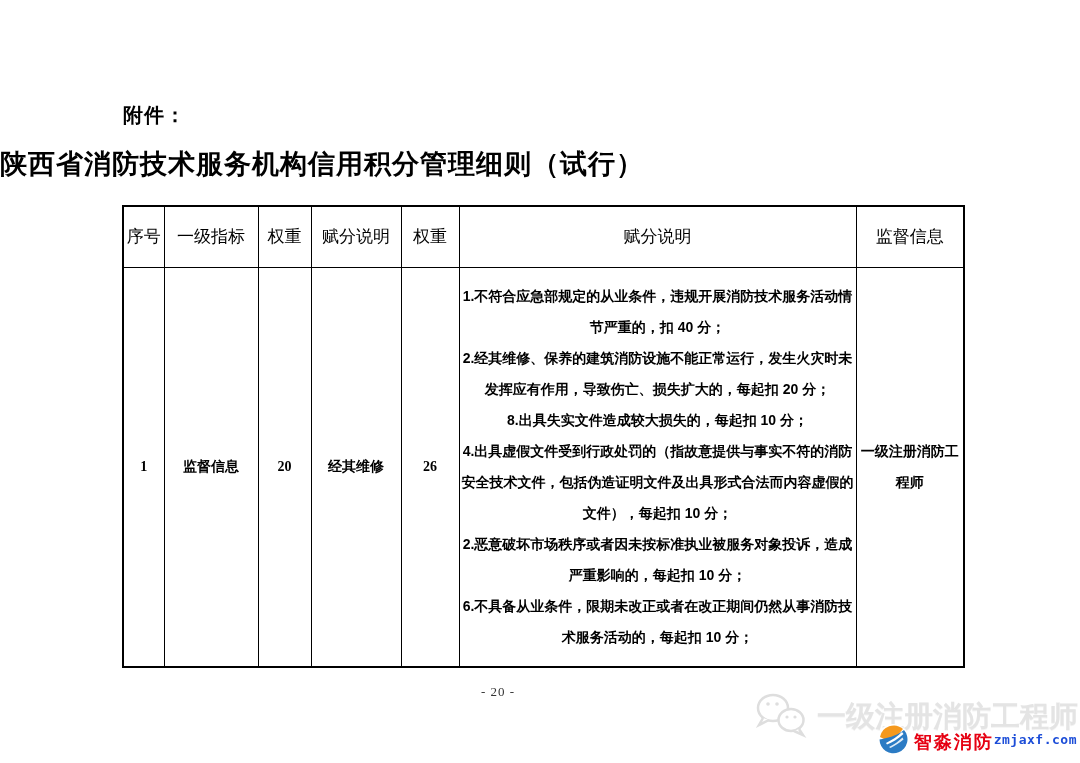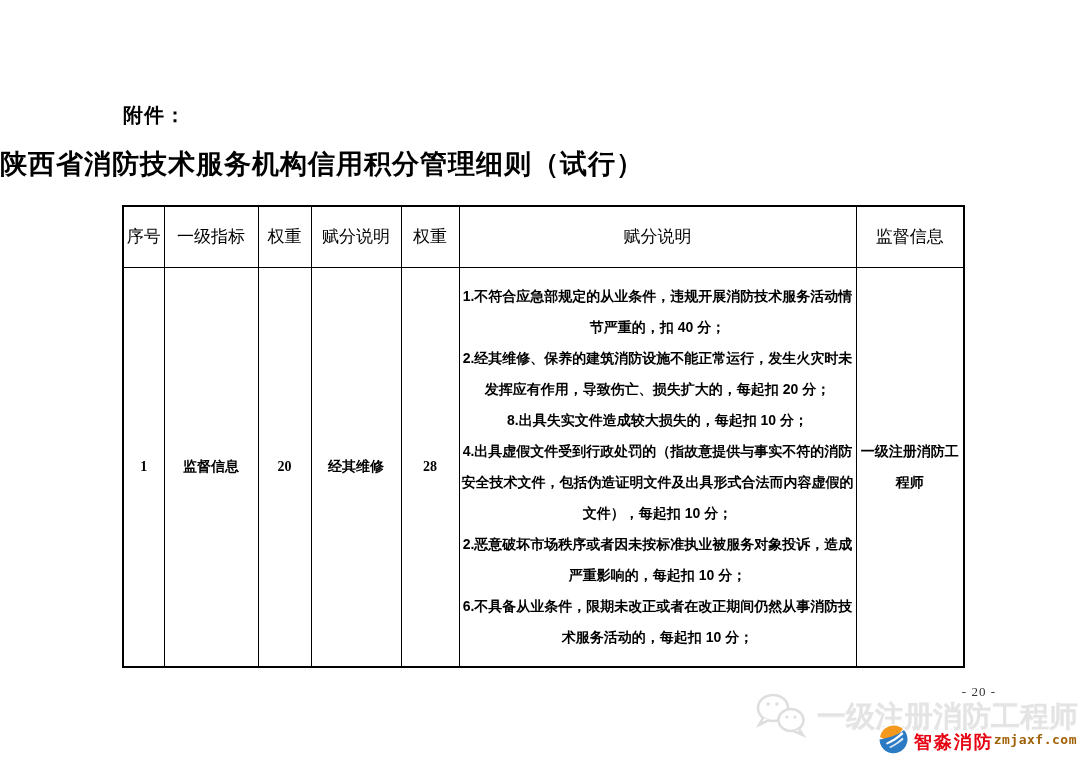--- a/index.html
+++ b/index.html
@@ -28,39 +28,39 @@
   td.num{
     font-family:"Liberation Serif","DejaVu Serif",serif;font-weight:700;font-size:17px;
   }
   td.scoring{
     height:398px;vertical-align:top;text-align:justify;
     padding:7px 8px 0 7px;font-size:17px;font-weight:600;line-height:31px;
   }
   td.scoring .item{margin:0;}
   td.datasource{font-size:16px;line-height:31px;padding:0 4px;}
   .pagenum{
-    position:absolute;left:0;top:684px;width:996px;text-align:right;
+    position:absolute;left:0;top:684px;width:996px;text-align:center;
     font-size:13px;color:#333;letter-spacing:1px;
     font-family:"Liberation Serif","DejaVu Serif",serif;
   }
   .watermark{
     position:absolute;top:688px;right:2px;display:flex;align-items:center;gap:6px;
     color:#e4e4e4;z-index:1;
   }
   .watermark .wm-text{
     font-size:29px;font-weight:700;white-space:nowrap;letter-spacing:0px;
     color:#e4e4e4;text-shadow:0 1px 0 #f4f4f4;
   }
   .brand{
     position:absolute;right:3px;top:723px;display:flex;align-items:center;gap:4px;z-index:2;
   }
   .brand .brand-txt{display:flex;flex-direction:row;line-height:1.05;}
   .brand .brand-name{font-size:18px;font-weight:800;color:#e60012;letter-spacing:2px;}
   .brand .brand-url{
-    font-size:13px;font-weight:700;color:#a16207;
+    font-size:13px;font-weight:700;color:#1d4ed8;
     font-family:"DejaVu Sans Mono","Liberation Mono",monospace;letter-spacing:0.5px;
   }
 </style>
 </head>
 <body>
 
 <div class="attachment">附件：</div>
 
 <h1 class="title">陕西省消防技术服务机构信用积分管理细则（试行）</h1>
 
@@ -85,21 +85,21 @@
         <th>赋分说明</th>
         <th>监督信息</th>
       </tr>
     </thead>
     <tbody>
       <tr>
         <td class="num">1</td>
         <td>监督信息</td>
         <td class="num">20</td>
         <td>经其维修</td>
-        <td class="num">28</td>
+        <td class="num">26</td>
         <td class="scoring">
           <div class="item">1.不符合应急部规定的从业条件，违规开展消防技术服务活动情节严重的，扣 40 分；</div>
           <div class="item">2.经其维修、保养的建筑消防设施不能正常运行，发生火灾时未发挥应有作用，导致伤亡、损失扩大的，每起扣 20 分；</div>
           <div class="item">8.出具失实文件造成较大损失的，每起扣 10 分；</div>
           <div class="item">4.出具虚假文件受到行政处罚的（指故意提供与事实不符的消防安全技术文件，包括伪造证明文件及出具形式合法而内容虚假的文件），每起扣 10 分；</div>
           <div class="item">2.恶意破坏市场秩序或者因未按标准执业被服务对象投诉，造成严重影响的，每起扣 10 分；</div>
           <div class="item">6.不具备从业条件，限期未改正或者在改正期间仍然从事消防技术服务活动的，每起扣 10 分；</div>
         </td>
         <td class="datasource">一级注册消防工程师</td>
       </tr>

